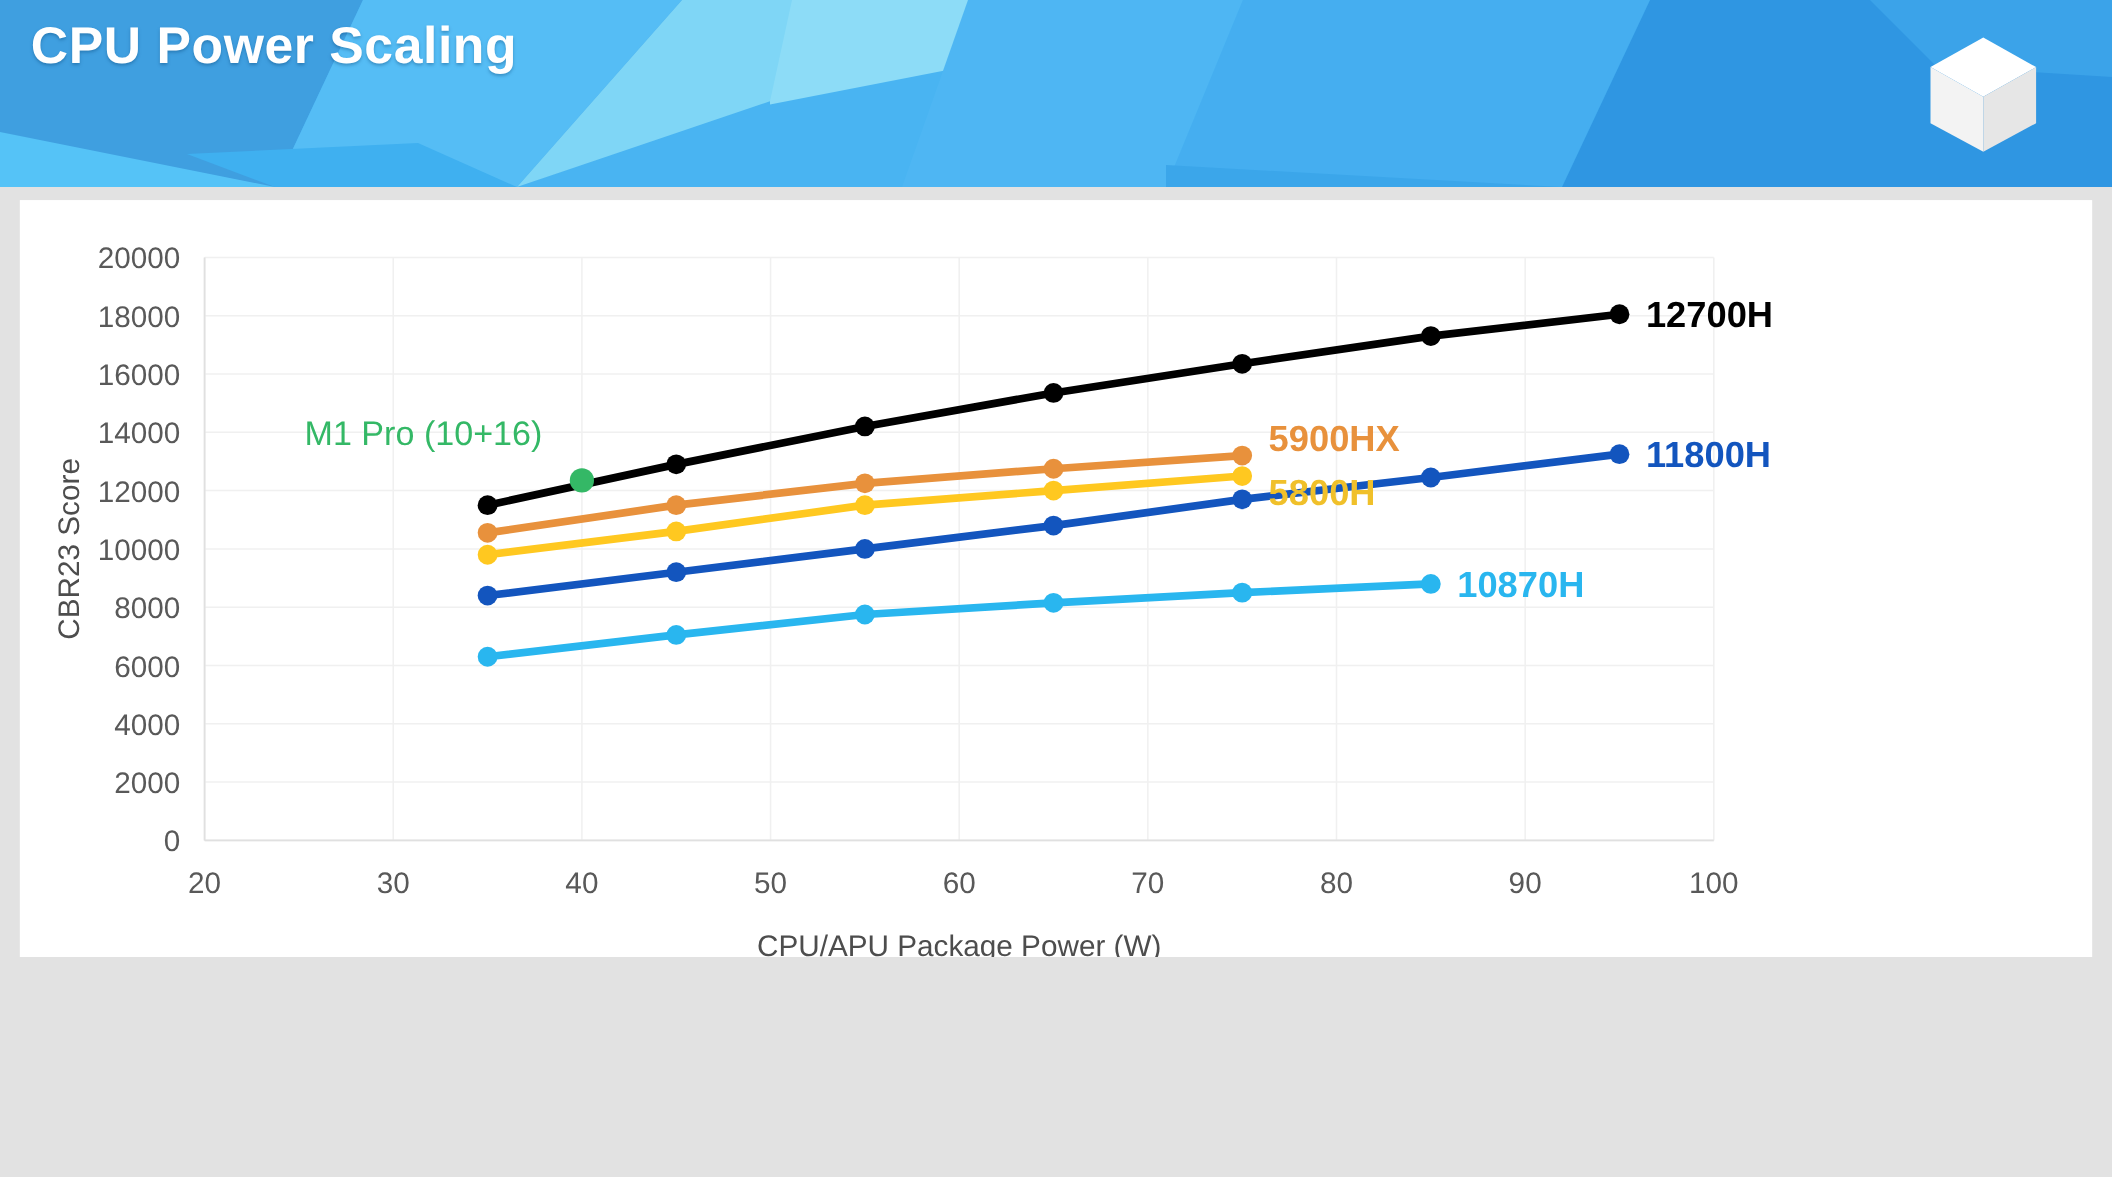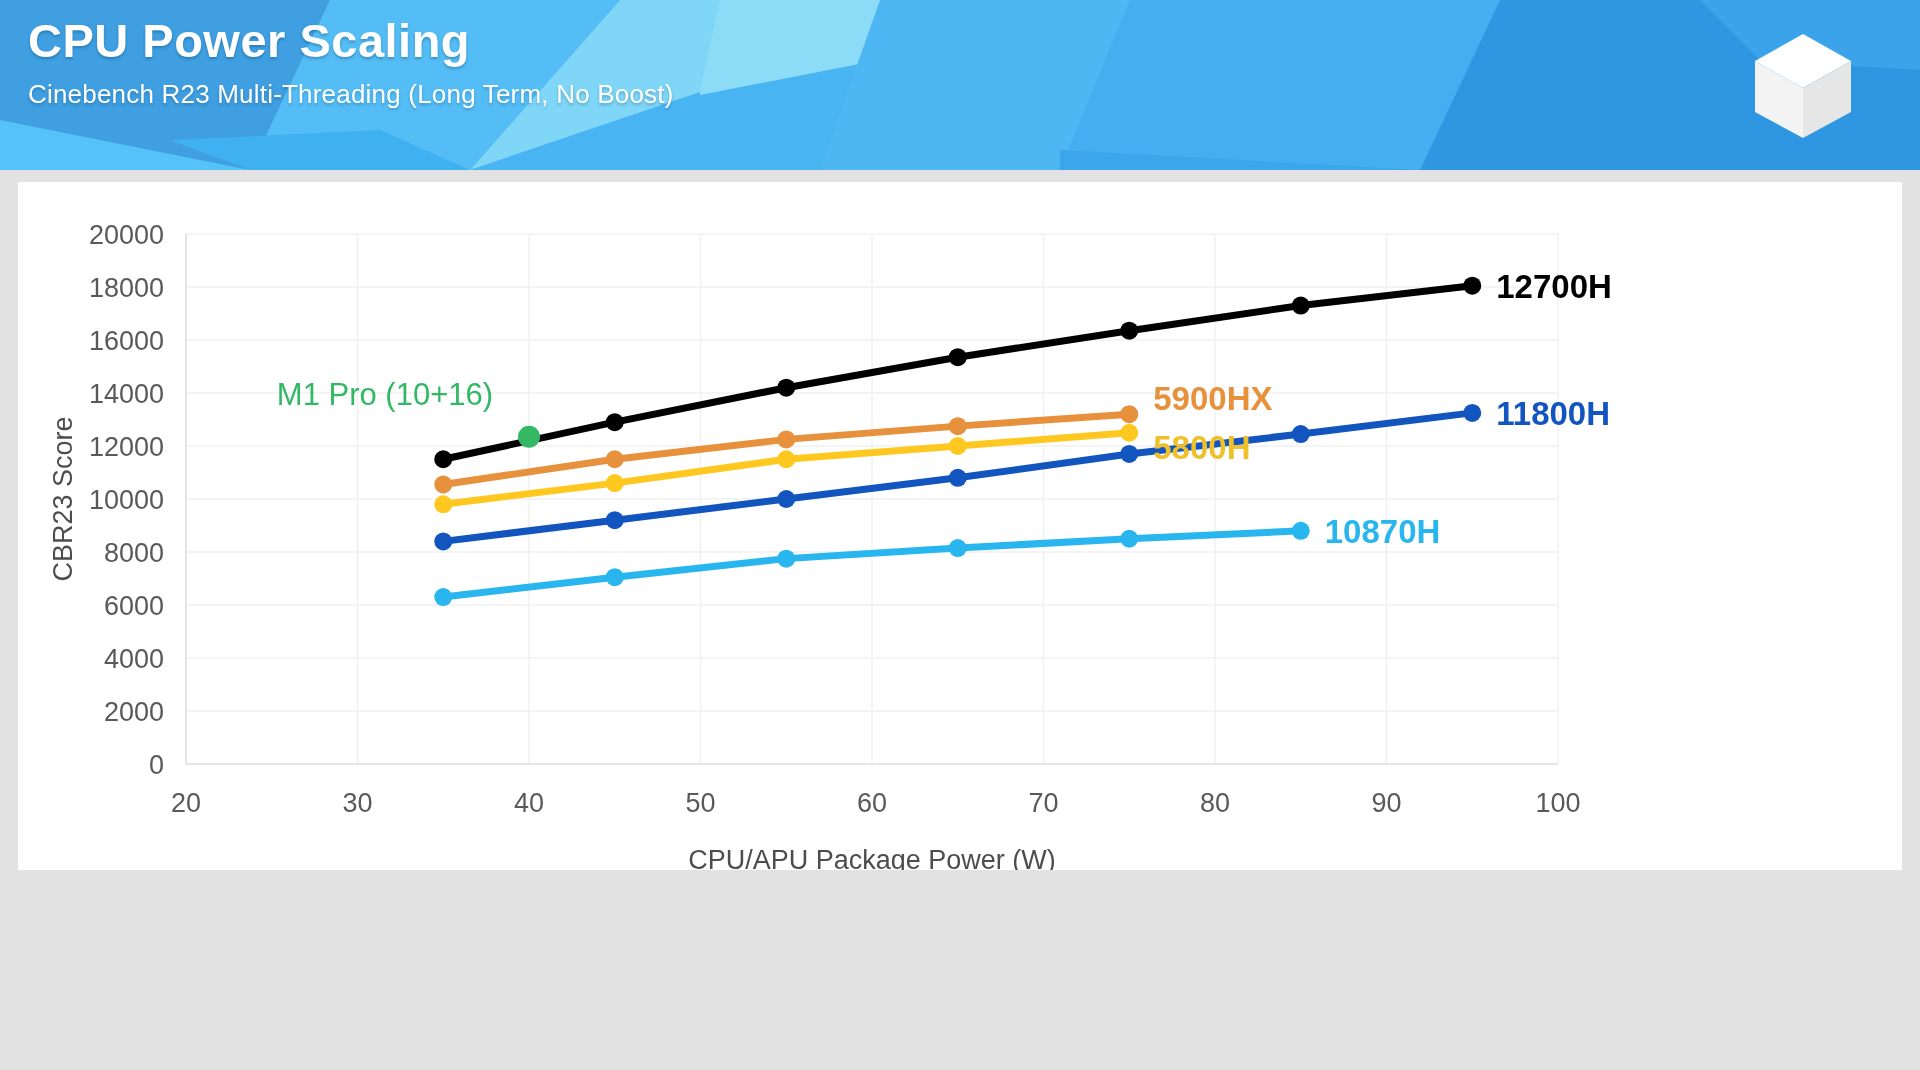--- a/index.html
+++ b/index.html
@@ -61,21 +61,20 @@
       <polygon points="1130,0 1500,0 1420,170 1060,170" fill="#45aef0"></polygon>
       <polygon points="1500,0 1920,0 1920,170 1420,170" fill="#2f96e2"></polygon>
       <polygon points="1700,0 1920,0 1920,70 1760,60" fill="#3ba3e9"></polygon>
       <polygon points="250,170 470,170 380,130 170,140" fill="#3fb0f0"></polygon>
       <polygon points="0,120 250,170 0,170" fill="#55c3f7"></polygon>
       <polygon points="1060,150 1420,170 1060,170" fill="#3ba6ea"></polygon>
     </svg>
 
     <div id="header-text">
       <div id="title">CPU Power Scaling</div>
-      <div id="subtitle">Cinebench R23 Multi-Threading (Long Term, No Boost)</div>
     </div>
 
     <svg id="logo-cube" width="130" height="130" viewBox="0 0 130 130">
       <g transform="translate(65,66)">
         <polygon points="0,-46 48,-19 0,8 -48,-19" fill="#ffffff"></polygon>
         <polygon points="-48,-19 0,8 0,58 -48,32" fill="#f3f3f3"></polygon>
         <polygon points="48,-19 48,32 0,58 0,8" fill="#e6e6e6"></polygon>
       </g>
     </svg>
   </div>

